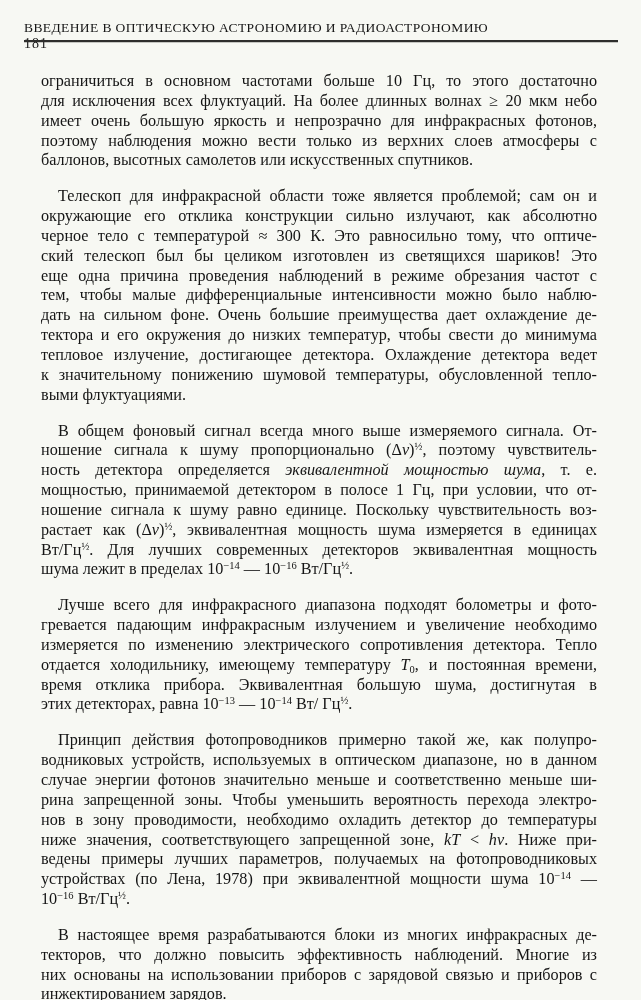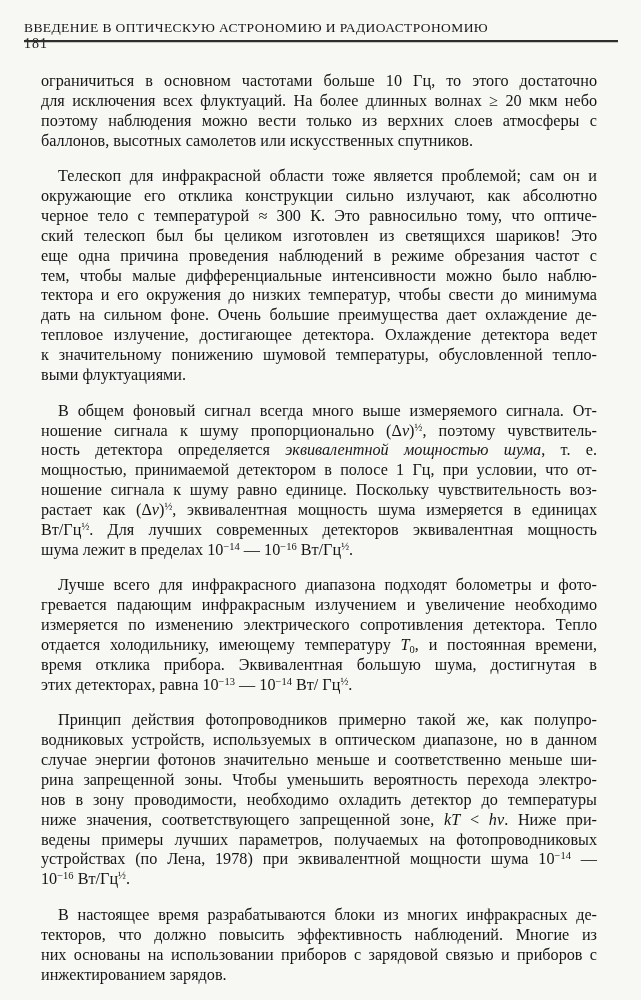--- a/index.html
+++ b/index.html
@@ -97,32 +97,33 @@
 <div class="page">
   <div class="page-header">
     <span class="header-title">ВВЕДЕНИЕ В ОПТИЧЕСКУЮ АСТРОНОМИЮ И РАДИОАСТРОНОМИЮ</span>
     <span class="page-number">181</span>
   </div>
   <div class="header-rule"></div>
   <div class="page-content">
       <div class="para">
         <div class="line">ограничиться в основном частотами больше 10 Гц, то этого достаточно</div>
         <div class="line">для исключения всех флуктуаций. На более длинных волнах ≥ 20 мкм небо</div>
+        <div class="line">имеет очень большую яркость и непрозрачно для инфракрасных фотонов,</div>
         <div class="line">поэтому наблюдения можно вести только из верхних слоев атмосферы с</div>
         <div class="line end">баллонов, высотных самолетов или искусственных спутников.</div>
       </div>
       <div class="para">
         <div class="line first">Телескоп для инфракрасной области тоже является проблемой; сам он и</div>
         <div class="line">окружающие его отклика конструкции сильно излучают, как абсолютно</div>
         <div class="line">черное тело с температурой ≈ 300 К. Это равносильно тому, что оптиче-</div>
         <div class="line">ский телескоп был бы целиком изготовлен из светящихся шариков! Это</div>
         <div class="line">еще одна причина проведения наблюдений в режиме обрезания частот с</div>
         <div class="line">тем, чтобы малые дифференциальные интенсивности можно было наблю-</div>
+        <div class="line">дать на сильном фоне. Очень большие преимущества дает охлаждение де-</div>
         <div class="line">тектора и его окружения до низких температур, чтобы свести до минимума</div>
-        <div class="line">дать на сильном фоне. Очень большие преимущества дает охлаждение де-</div>
         <div class="line">тепловое излучение, достигающее детектора. Охлаждение детектора ведет</div>
         <div class="line">к значительному понижению шумовой температуры, обусловленной тепло-</div>
         <div class="line end">выми флуктуациями.</div>
       </div>
       <div class="para">
         <div class="line first">В общем фоновый сигнал всегда много выше измеряемого сигнала. От-</div>
         <div class="line">ношение сигнала к шуму пропорционально (Δ<i>ν</i>)<sup>½</sup>, поэтому чувствитель-</div>
         <div class="line">ность детектора определяется <i>эквивалентной мощностью шума</i>, т. е.</div>
         <div class="line">мощностью, принимаемой детектором в полосе 1 Гц, при условии, что от-</div>
         <div class="line">ношение сигнала к шуму равно единице. Поскольку чувствительность воз-</div>

